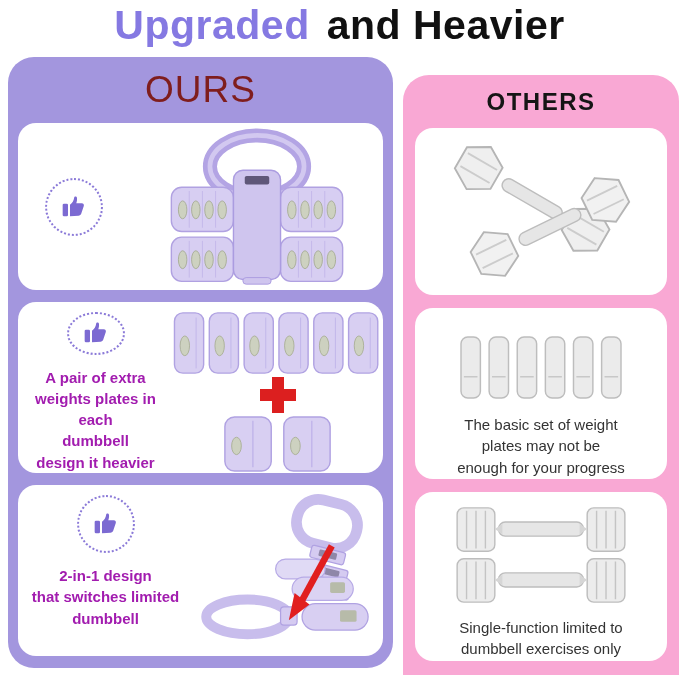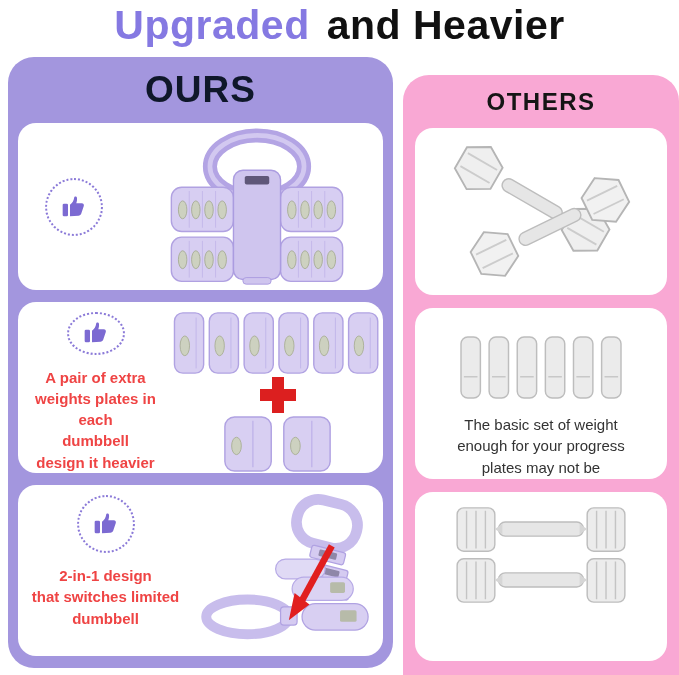--- a/index.html
+++ b/index.html
@@ -13,21 +13,21 @@
     font-size:41px;font-weight:700;letter-spacing:0.5px;color:#111;
   }
   .title .hl{color:#8579e2;margin-right:17px;}
   
   .panel-left{
     position:absolute;left:8px;top:57px;width:385px;height:611px;
     background:#a396de;border-radius:26px;
   }
   .ours-header{
     height:66px;display:flex;align-items:center;justify-content:center;
-    color:#0f172a;font-size:37px;font-weight:700;letter-spacing:1px;
+    color:#7f1d1d;font-size:37px;font-weight:400;letter-spacing:1px;
   }
   .panel-right{
     position:absolute;left:403px;top:75px;width:276px;height:600px;
     background:#f9a8d4;border-radius:26px 26px 0 0;
   }
   .others-header{
     height:53px;display:flex;align-items:center;justify-content:center;
     color:#151515;font-size:24px;font-weight:700;letter-spacing:1.5px;
   }
   
@@ -37,21 +37,21 @@
   .card.h167{height:167px}.card.h171{height:171px}.card.h169{height:169px}
   
   .row{display:flex;height:100%;}
   .icon-col{width:112px;display:flex;align-items:center;justify-content:center;}
   .left-col{width:168px;display:flex;flex-direction:column;align-items:center;padding-top:10px;}
   .thumb-circle{
     width:54px;height:54px;border-radius:50%;border:2px dotted #8b7ad8;
     display:flex;align-items:center;justify-content:center;
   }
   .card-text{margin-top:12px;text-align:center;font-size:15px;font-weight:700;
-    color:#ef4444;line-height:1.42;}
+    color:#a21caf;line-height:1.42;}
   .others-text{text-align:center;font-size:15px;color:#333;line-height:1.42;font-weight:400;}
   .art-col{flex:1;display:flex;flex-direction:column;align-items:center;justify-content:center;}
   .col-center{display:flex;flex-direction:column;align-items:center;height:100%;}
   
   .plus{position:relative;width:36px;height:36px;margin:2px 0 3px 0;}
   .plus::before,.plus::after{content:"";position:absolute;background:#dc1f1f;}
   .plus::before{left:12px;top:0;width:12px;height:36px;}
   .plus::after{left:0;top:12px;width:36px;height:12px;}
 </style>
 </head>
@@ -253,22 +253,22 @@
             <rect x="88" y="1" width="20" height="63" rx="7"></rect>
           <rect x="117" y="1" width="20" height="63" rx="7"></rect>
             <rect x="146" y="1" width="20" height="63" rx="7"></rect>
         </g>
         <g stroke="#c8c8c8" stroke-width="1.5">
           <path d="M4 42 h14 M33 42 h14 M62 42 h14 M91 42 h14 M120 42 h14 M149 42 h14"></path>
         </g>
       </svg>
       <div class="others-text" style="margin-top:14px;">
         <div>The basic set of weight</div>
+        <div>plates may not be</div>
         <div>enough for your progress</div>
-        <div>plates may not be</div>
       </div>
     </div>
   </div>
 
   <div class="card h169">
     <div class="col-center">
       <svg width="180" height="98" viewBox="0 0 190 104" style="margin-top:14px;">
         <g fill="#ececec" stroke="#bdbdbd" stroke-width="1.5">
           <rect x="6" y="2" width="40" height="46" rx="7"></rect>
           <rect x="50" y="17" width="90" height="15" rx="7" fill="#e6e6e6"></rect>
@@ -281,15 +281,19 @@
           <path d="M16 5 V45 M26 5 V45 M36 5 V45 M154 5 V45 M164 5 V45 M174 5 V45"></path>
           <path d="M16 59 V99 M26 59 V99 M36 59 V99 M154 59 V99 M164 59 V99 M174 59 V99"></path>
         </g>
         <g fill="#d6d6d6">
           <polygon points="46,24.5 54,19 54,30"></polygon>
             <polygon points="144,24.5 136,19 136,30"></polygon>
           <polygon points="46,78.5 54,73 54,84"></polygon>
             <polygon points="144,78.5 136,73 136,84"></polygon>
         </g>
       </svg>
+      <div class="others-text" style="margin-top:13px;">
+        <div>Single-function limited to</div>
+        <div>dumbbell exercises only</div>
+      </div>
     </div>
   </div>
 </div>
 
 </body></html>

